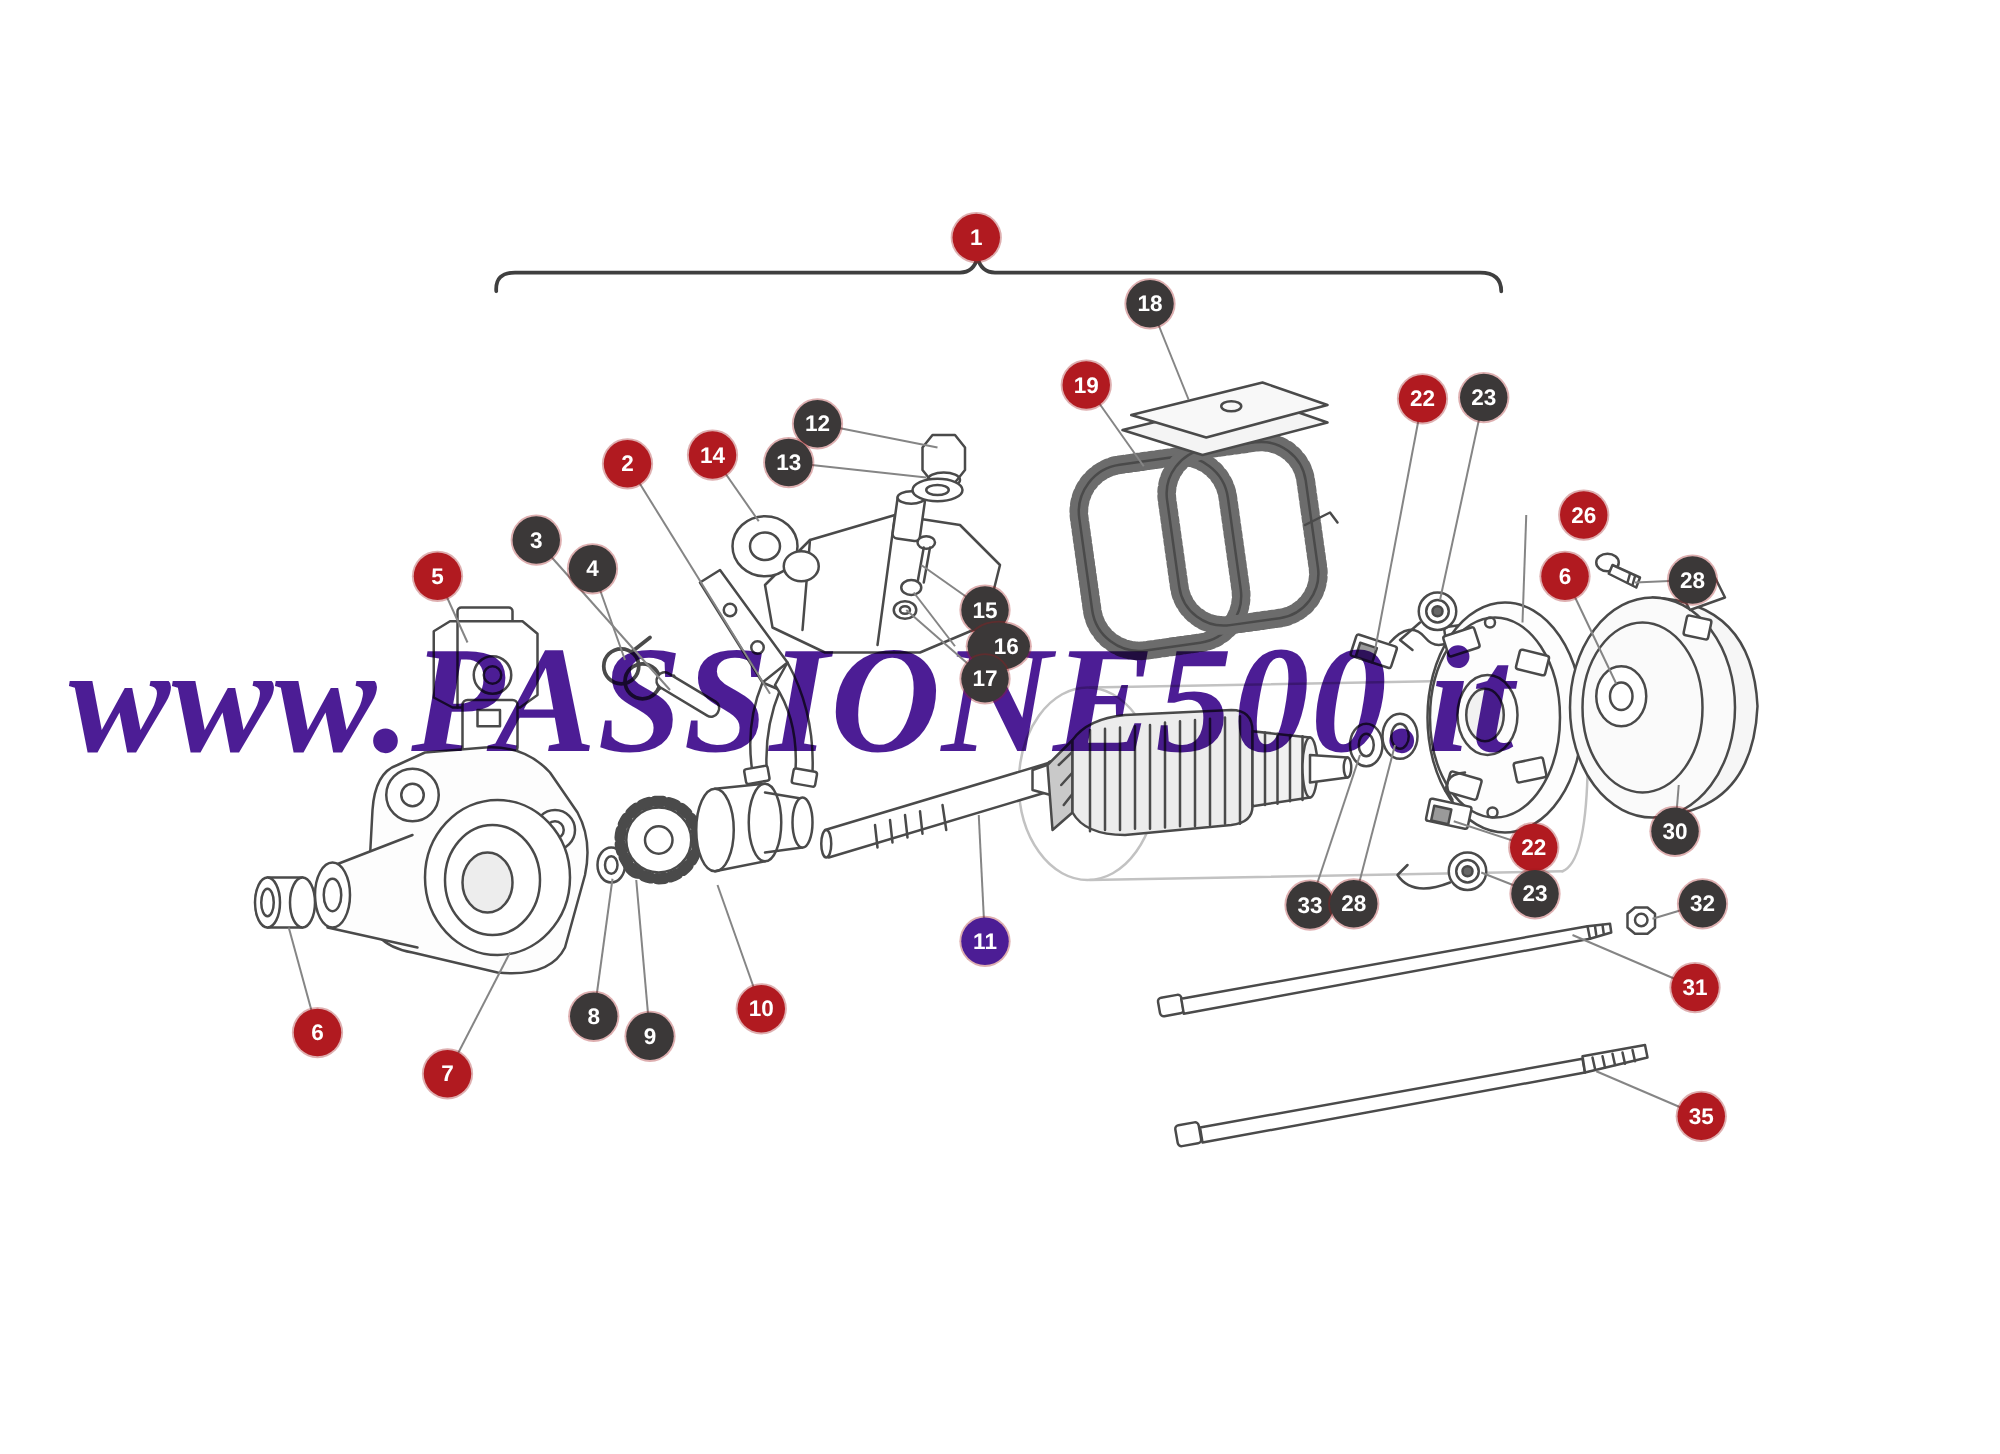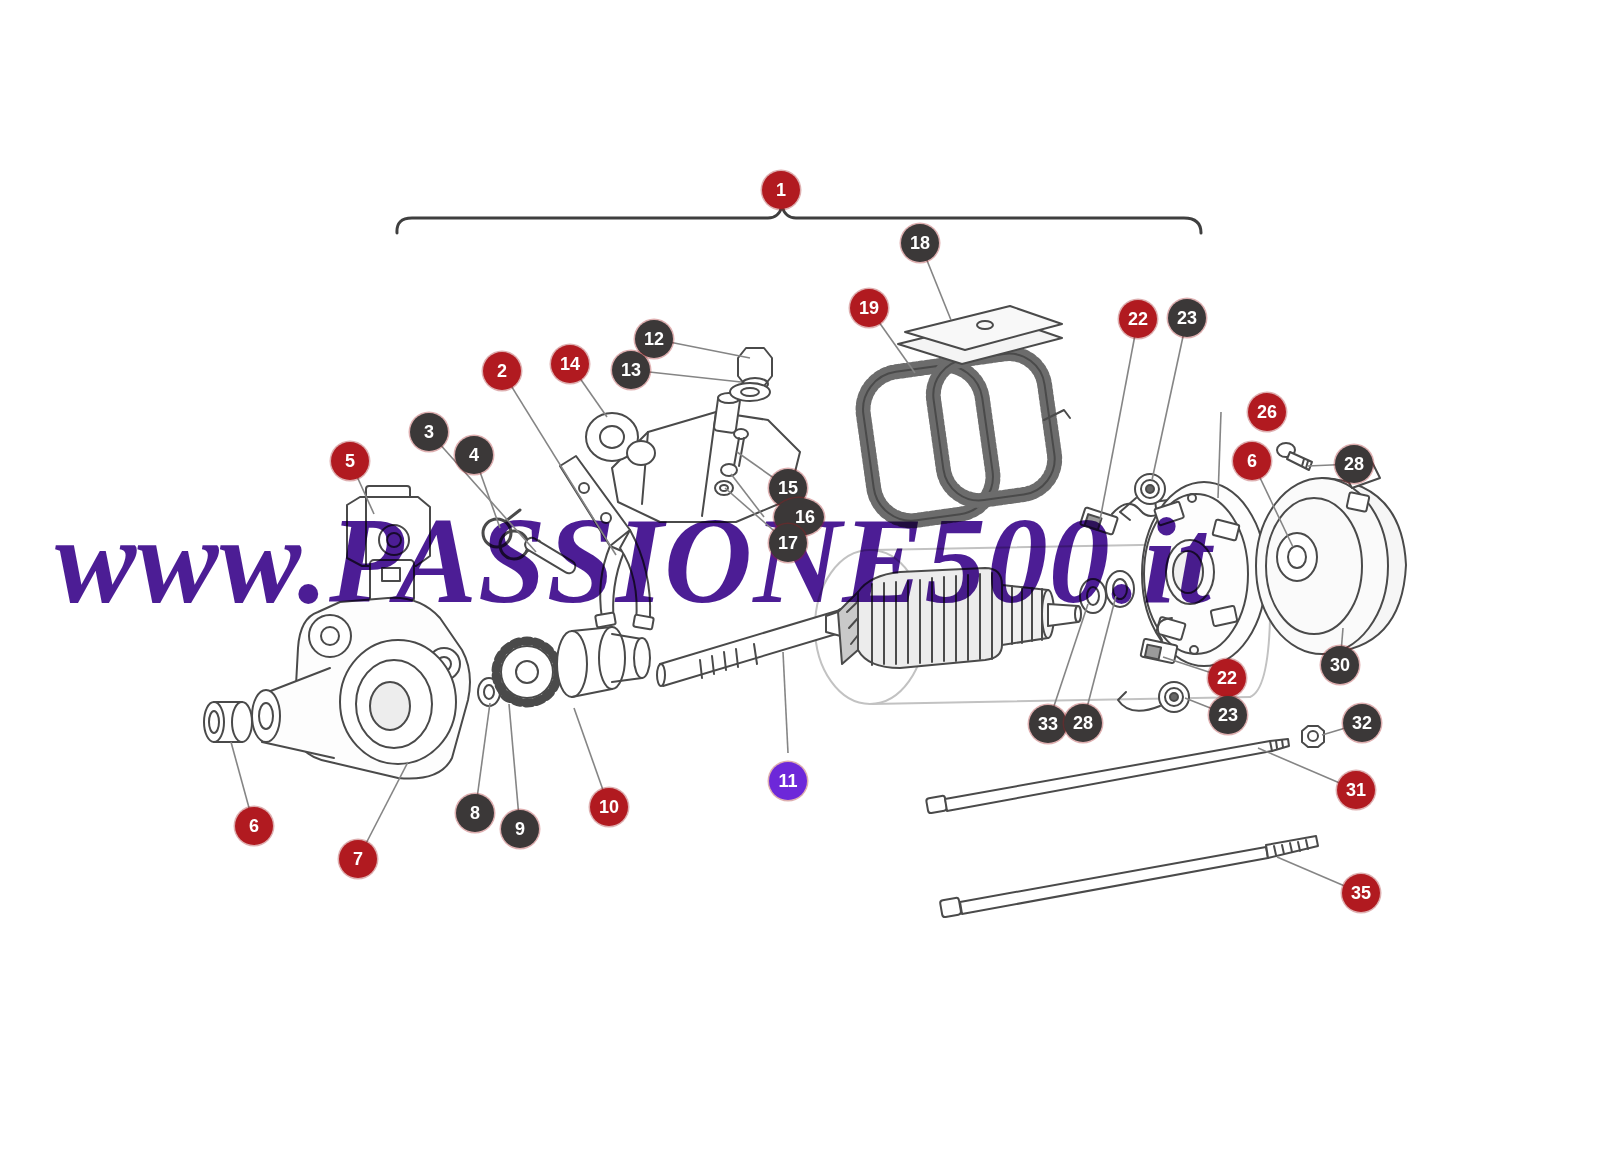--- a/index.html
+++ b/index.html
@@ -289,20 +289,20 @@
       <div class="badge" style="left: 1233px; top: 442px; background: rgb(177, 26, 32);">6</div>
       <div class="badge" style="left: 1335px; top: 445px; background: rgb(59, 56, 56);">28</div>
       <div class="badge" style="left: 1321px; top: 646px; background: rgb(59, 56, 56);">30</div>
       <div class="badge" style="left: 1208px; top: 659px; background: rgb(177, 26, 32);">22</div>
       <div class="badge" style="left: 1209px; top: 696px; background: rgb(59, 56, 56);">23</div>
       <div class="badge" style="left: 1343px; top: 704px; background: rgb(59, 56, 56);">32</div>
       <div class="badge" style="left: 1337px; top: 771px; background: rgb(177, 26, 32);">31</div>
       <div class="badge" style="left: 1029px; top: 705px; background: rgb(59, 56, 56);">33</div>
       <div class="badge" style="left: 1064px; top: 704px; background: rgb(59, 56, 56);">28</div>
       <div class="badge" style="left: 1342px; top: 874px; background: rgb(177, 26, 32);">35</div>
-      <div class="badge" style="left: 769px; top: 734px; background: #6d28d9; margin-top: 28px;">11</div>
+      <div class="badge" style="left: 769px; top: 734px; background: #4c1d95;">11</div>
       <div class="badge" style="left: 590px; top: 788px; background: rgb(177, 26, 32);">10</div>
       <div class="badge" style="left: 501px; top: 810px; background: rgb(59, 56, 56);">9</div>
       <div class="badge" style="left: 456px; top: 794px; background: rgb(59, 56, 56);">8</div>
       <div class="badge" style="left: 339px; top: 840px; background: rgb(177, 26, 32);">7</div>
       <div class="badge" style="left: 235px; top: 807px; background: rgb(177, 26, 32);">6</div>
     </div>
 </div>
 
 </body></html>

